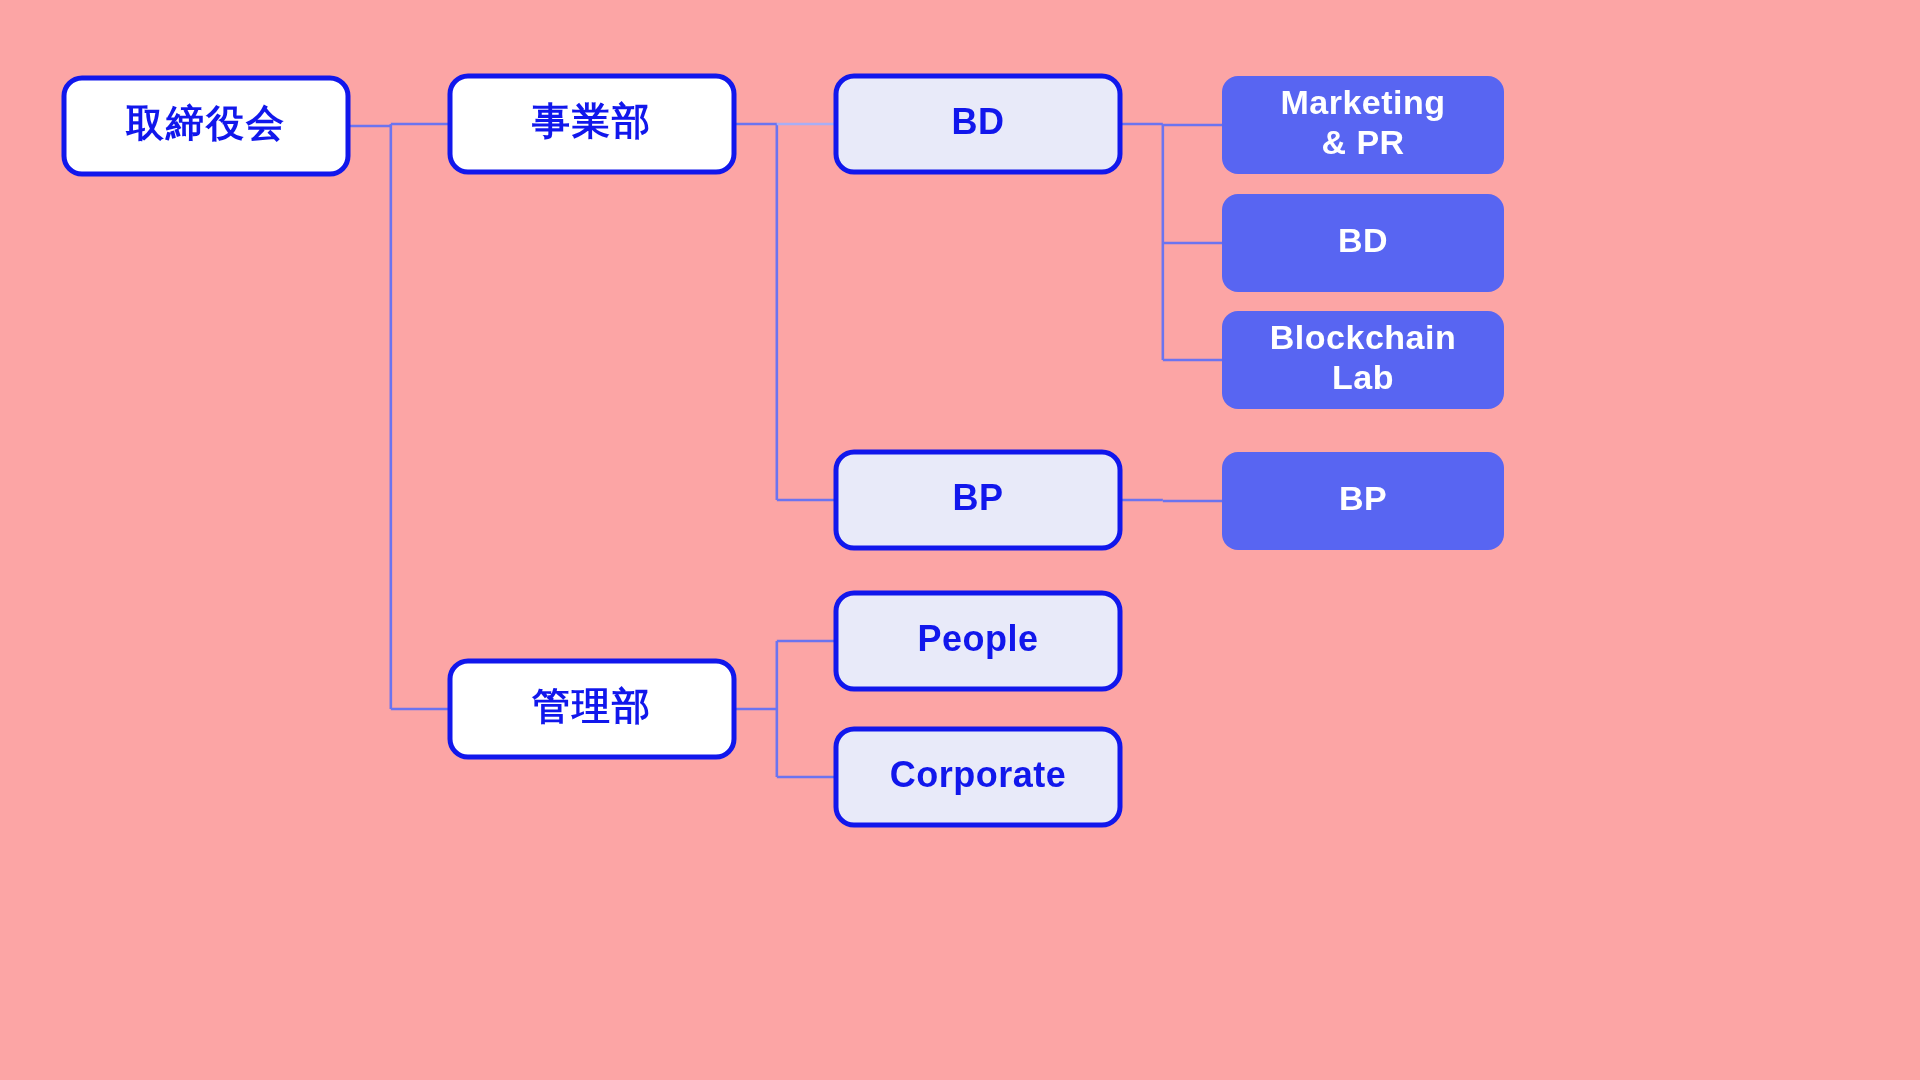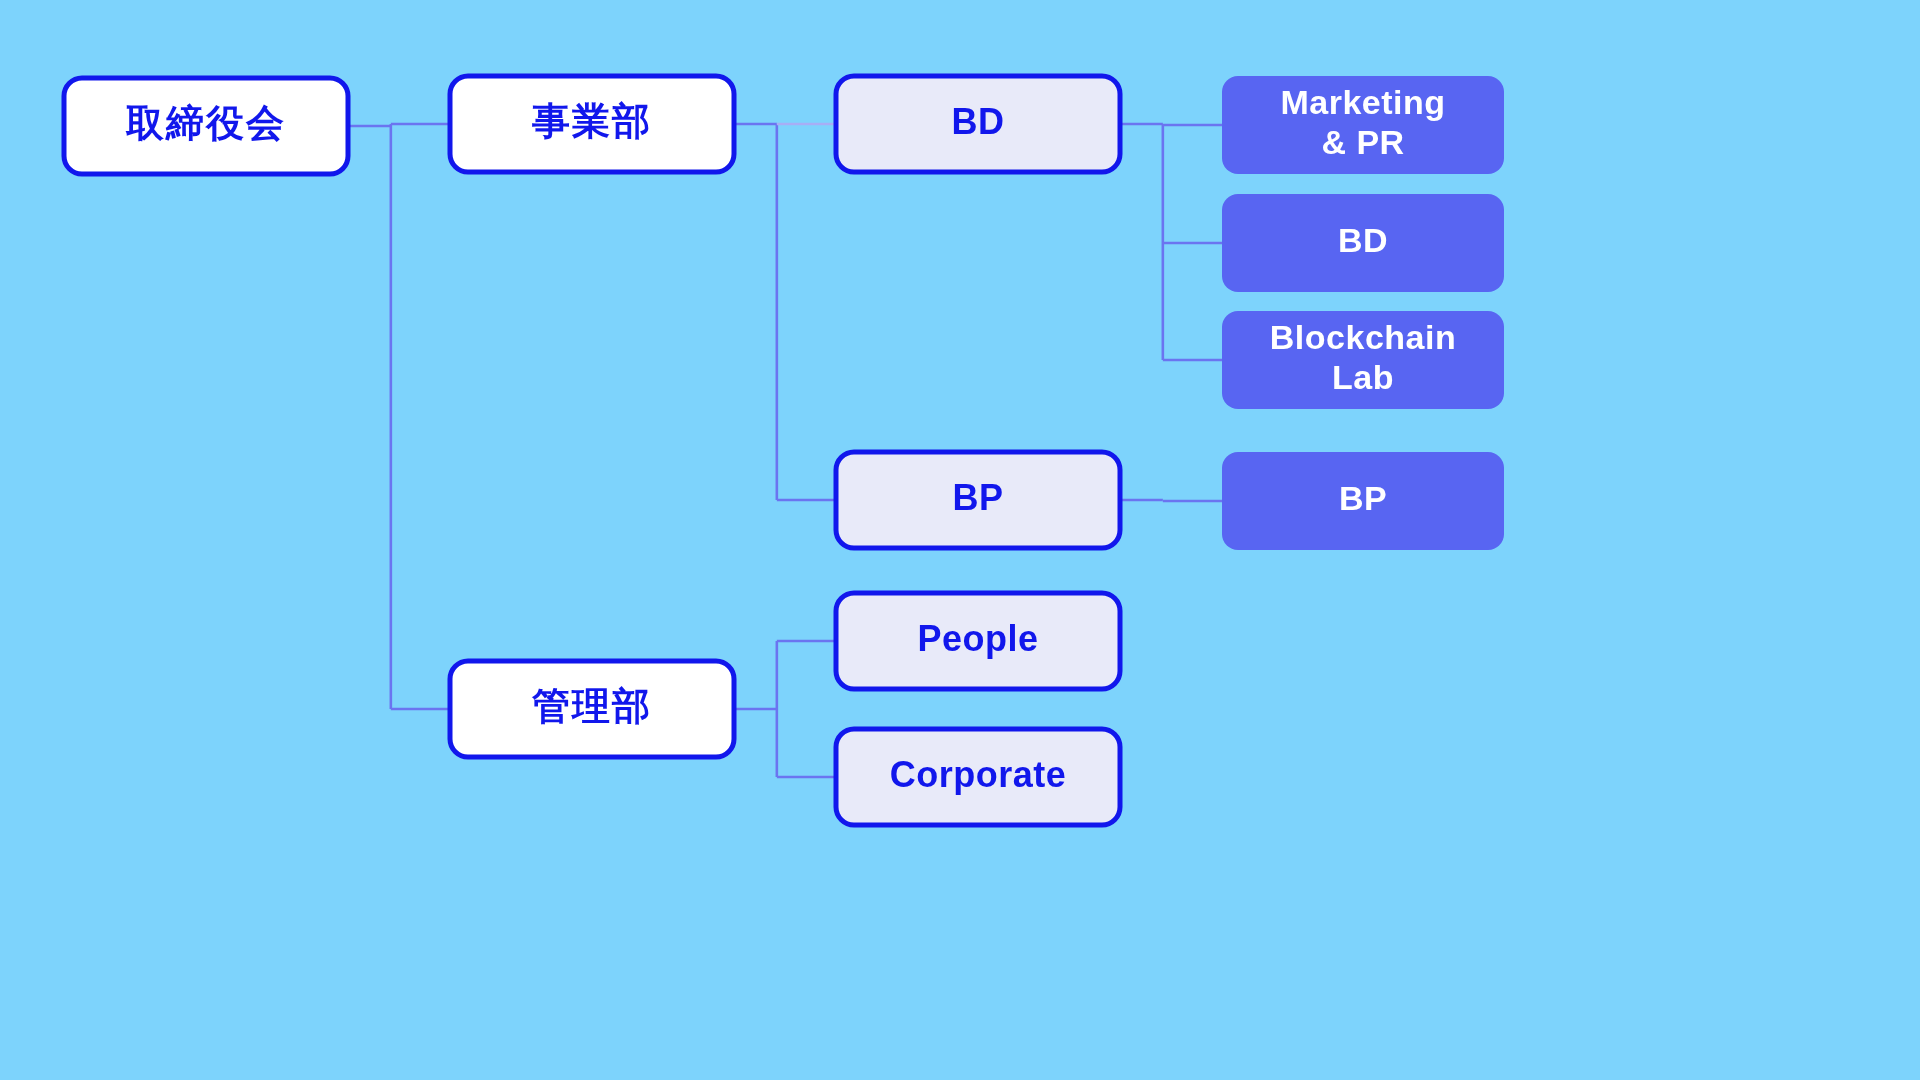--- a/index.html
+++ b/index.html
@@ -10,21 +10,21 @@
   body {
     width: 1920px;
     height: 1080px;
     font-family: "Liberation Sans", "DejaVu Sans", sans-serif;
     overflow: hidden;
   }
   #chart-root {
     position: relative;
     width: 1920px;
     height: 1080px;
-    background: #7dd3fc;
+    background: #fca5a5;
   }
   #org-svg {
     position: absolute;
     inset: 0;
     width: 1920px;
     height: 1080px;
     display: block;
   }
   .node-label {
     font-weight: bold;

